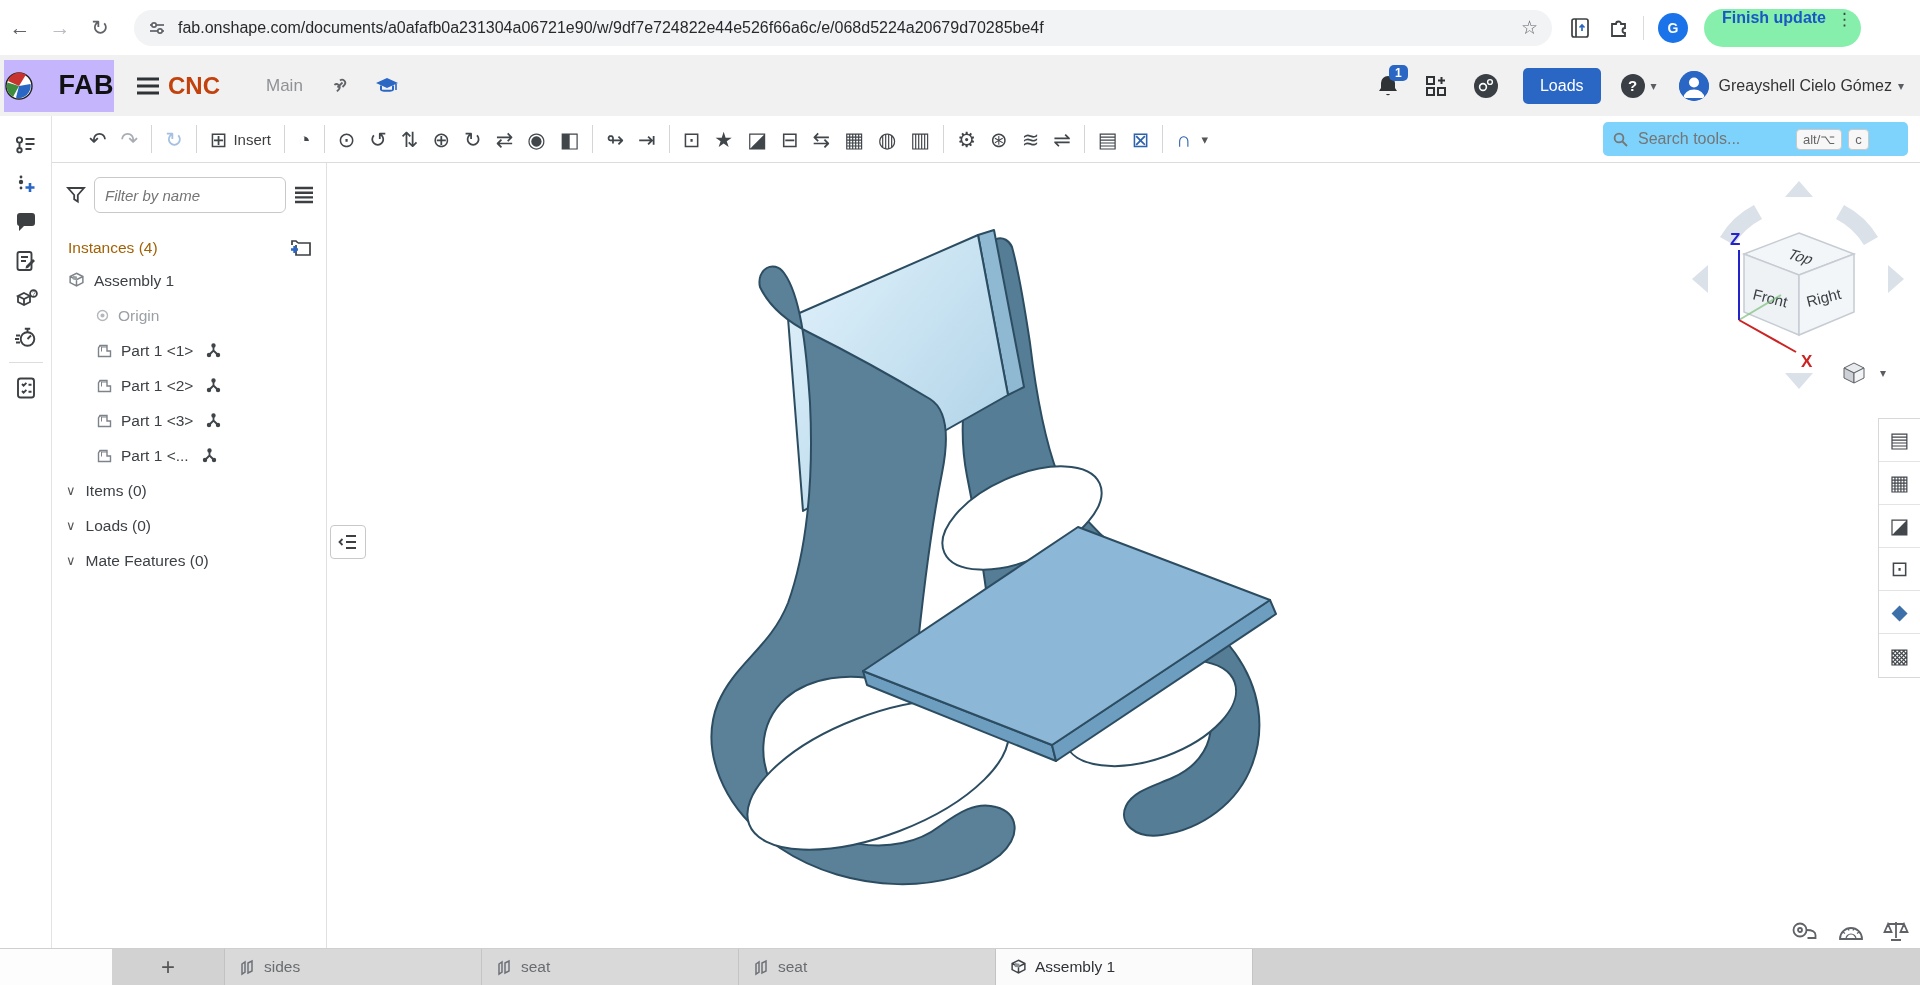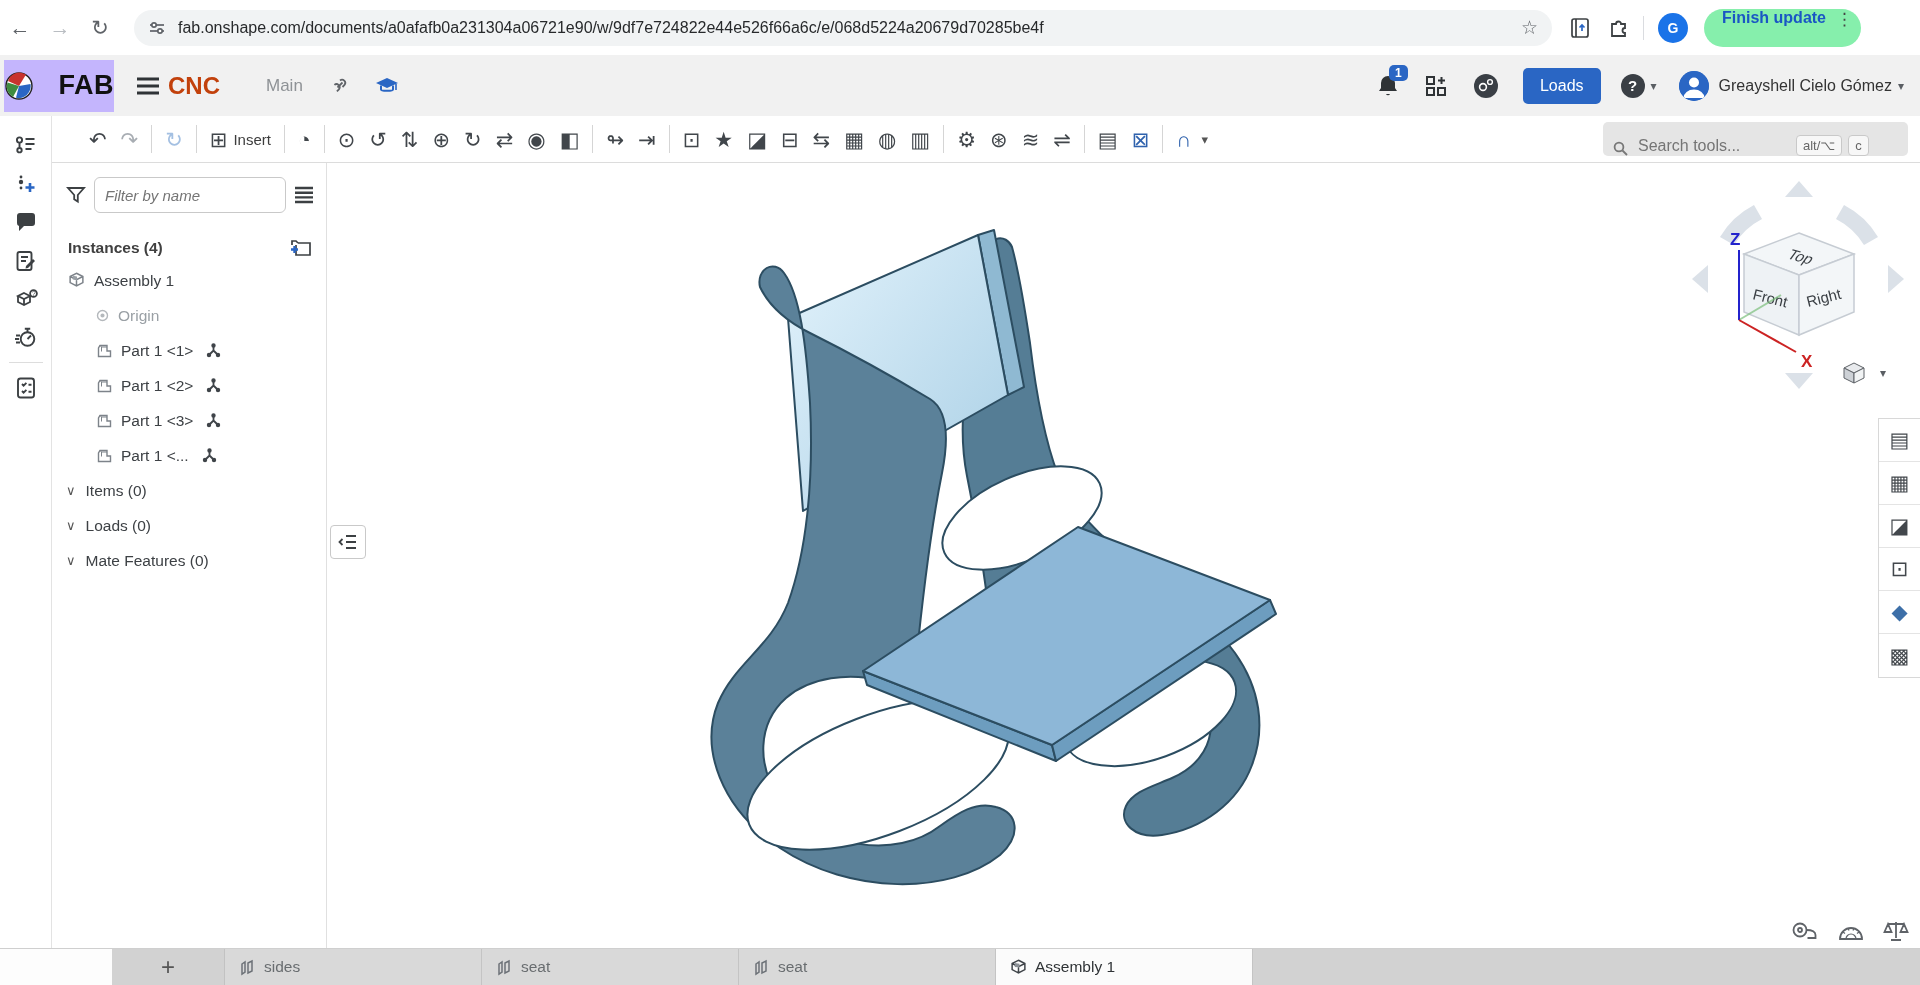--- a/index.html
+++ b/index.html
@@ -52,42 +52,42 @@
            border-bottom:1px solid #dcdcdc;display:flex;align-items:center;padding-left:30px;box-sizing:border-box}
   .tool{display:flex;align-items:center;gap:6px;padding:0 7px;height:34px;border-radius:4px;color:#41464b;
         font-size:21px;cursor:pointer;line-height:1}
   .tool[data-dim="true"]{color:#a8adb3}
   .tool[data-accent="true"]{color:#a4c0e2}
   .tool[data-accent2="true"]{color:#2f62ad}
   .tool[data-small="true"]{font-size:13px;color:#555;padding:0 3px}
   .tool[data-type="divider"]{width:1px;padding:0;background:#d5d5d5;height:28px;margin:0 6px;border-radius:0;cursor:default}
   .tool .tlabel{font-size:15px;color:#3d3d3d}
   .tool .tlabel:empty{display:none}
-  .search-pill{margin-left:auto;margin-right:12px;height:34px;background:#e5e5e5;border-radius:5px;
-               display:flex;align-items:flex-end;padding:0 10px;width:305px;box-sizing:border-box}
+  .search-pill{margin-left:auto;margin-right:12px;height:34px;background:#7dd3fc;border-radius:5px;
+               display:flex;align-items:center;padding:0 10px;width:305px;box-sizing:border-box}
   .search-pill input{border:0;background:transparent;outline:none;font-size:16px;color:#555;width:150px;
                      font-family:"Liberation Sans",sans-serif}
   .kbd{border:1px solid #c9c9c9;background:#f7f7f7;border-radius:4px;font-size:13px;color:#666;
        padding:2px 6px;margin-left:6px;white-space:nowrap}
 
   
   .lstrip{position:absolute;left:0;top:116px;width:52px;bottom:36px;background:#fff;border-right:1px solid #e3e3e3;
           display:flex;flex-direction:column;align-items:center;padding-top:12px;box-sizing:border-box}
   .lstrip .sbtn{width:36px;height:38px;display:flex;align-items:center;justify-content:center;cursor:pointer}
   .strip-div{width:34px;height:1px;background:#ddd;margin:6px 0}
   .tab-search{position:absolute;left:10px;bottom:-32px;cursor:pointer}
 
   
   .lpanel{position:absolute;left:52px;top:163px;width:275px;bottom:36px;background:#fff;
           border-right:1px solid #e0e0e0;box-sizing:border-box;padding-top:14px}
   .filter-row{display:flex;align-items:center;padding:0 12px 8px 14px;gap:8px}
   .filter-input{flex:1;height:34px;border:1px solid #c9c9c9;border-radius:6px;padding:0 10px;font-size:15px;
                 font-style:italic;color:#555;outline:none;font-family:"Liberation Sans",sans-serif;min-width:0}
   .inst-row{display:flex;align-items:center;justify-content:space-between;padding:18px 14px 6px 16px}
-  .inst-title{font-size:15.5px;font-weight:700;color:#404040}
+  .inst-title{font-size:15.5px;font-weight:400;color:#a16207}
   .trow{display:flex;align-items:center;height:35px;padding-left:16px;font-size:15.5px;color:#3d4145;cursor:pointer;gap:9px}
   .trow[data-indent="2"]{padding-left:44px}
   .trow .ic{display:none}
   .trow[data-type="assembly"] .ic-assembly{display:inline-flex}
   .trow[data-type="origin"] .ic-origin{display:inline-flex}
   .trow[data-type="part"] .ic-part{display:inline-flex}
   .trow[data-type="part"] .ic-tripod{display:inline-flex;margin-left:4px}
   .trow[data-muted="true"]{color:#9aa0a5}
   .sect{display:flex;align-items:center;height:35px;padding-left:14px;font-size:15.5px;color:#3d4145;gap:10px;cursor:pointer}
   .sect .chev{font-size:13px;color:#555}

